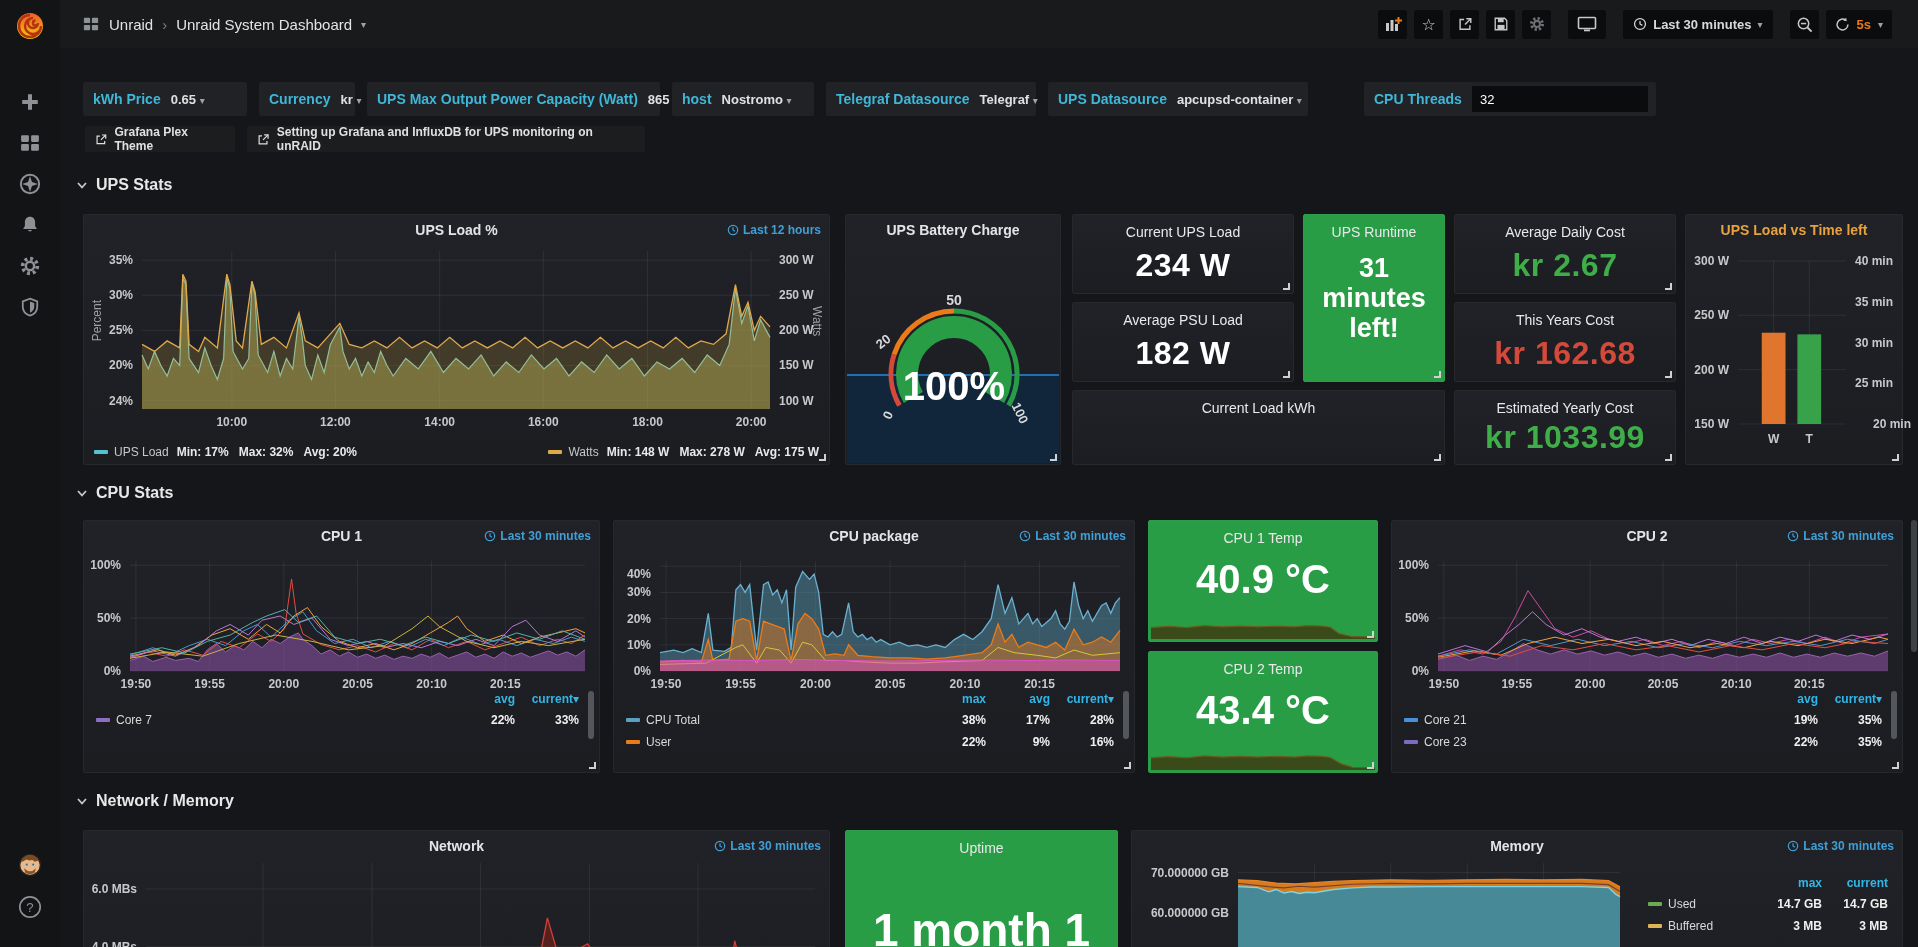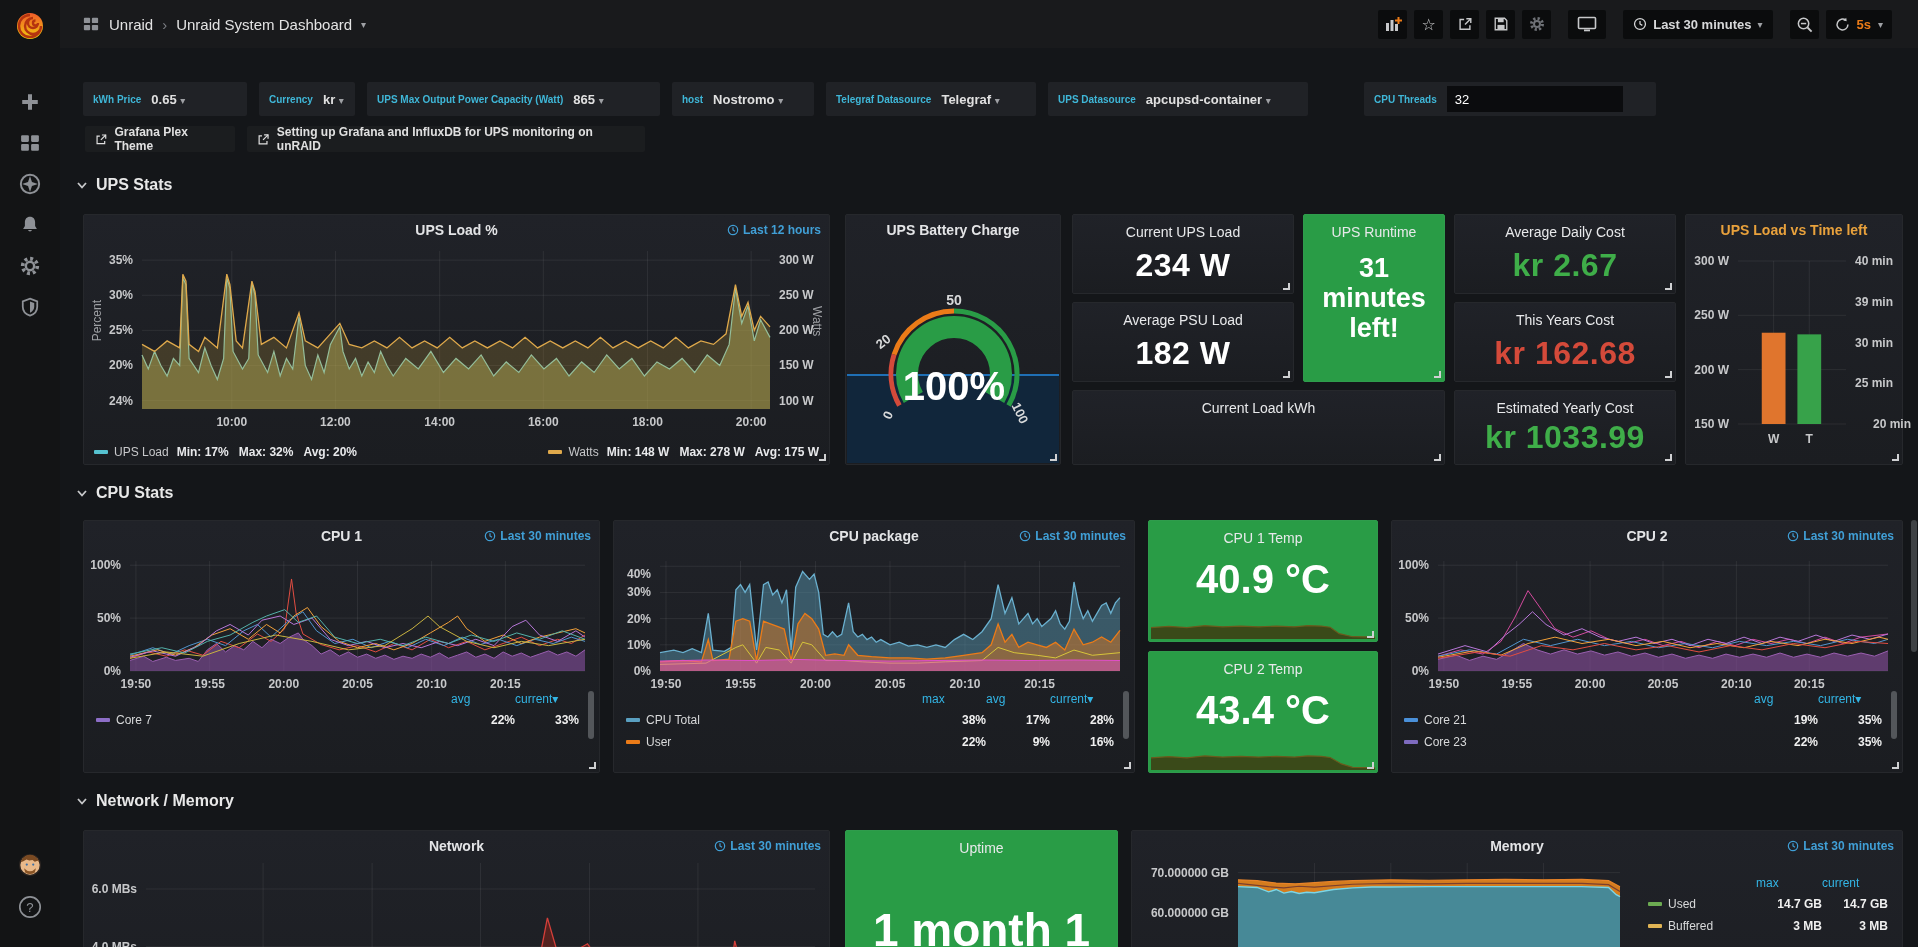--- a/index.html
+++ b/index.html
@@ -21,21 +21,21 @@
   .caret { color:#9fa1a5; font-size:10px; }
   .nav-right { position:absolute; right:26px; top:0; height:48px; display:flex; align-items:center; gap:7px; }
   .nbtn { width:29px; height:29px; background:#0b0c0d; border-radius:2px; display:flex; align-items:center; justify-content:center; color:#c7c8ca; cursor:pointer; }
   .nbtn.wide { width:38px; margin-left:10px; }
   .timebox { height:29px; background:#0b0c0d; border-radius:2px; display:flex; align-items:center; gap:6px; padding:0 10px; margin-left:10px; color:#d8d9da; font-size:13px; font-weight:bold; cursor:pointer; }
   .refbox { height:29px; background:#0b0c0d; border-radius:2px; display:flex; align-items:center; gap:7px; padding:0 9px; cursor:pointer; }
   .ref5s { color:#eb7b18; font-size:13px; font-weight:bold; }
 
   
   .varbox { position:absolute; height:34px; background:#202226; border-radius:2px; display:flex; align-items:center; padding:0 10px; gap:10px; }
-  .varlabel { color:#3fb7d8; font-size:10px; font-weight:bold; white-space:nowrap; cursor:default; }
+  .varlabel { color:#3fb7d8; font-size:14px; font-weight:bold; white-space:nowrap; cursor:default; }
   .varvalue { color:#e0e0e0; font-size:13px; font-weight:bold; white-space:nowrap; cursor:pointer; }
   .varinput { height:26px; background:#0b0c0e; border:none; color:#fff; font-size:13px; padding:0 8px; width:176px; font-family:inherit; }
   .linkbox { position:absolute; height:26px; background:#1b1d1f; border-radius:2px; display:flex; align-items:center; gap:7px; padding:0 10px; font-size:12px; font-weight:bold; color:#e0e0e0; cursor:pointer; }
 
   
   .sechead { position:absolute; display:flex; align-items:center; gap:8px; font-size:16px; font-weight:bold; color:#e8e8e8; cursor:pointer; }
 
   
   .panel { position:absolute; background:linear-gradient(#202228,#1b1d21); border:1px solid #26282c; border-radius:2px; }
   .panel.green { background:#299c46; border-color:#2f9c4c; }
@@ -60,21 +60,21 @@
   .axlab.left { left:-52px; top:50%; margin-top:-30px; }
   .axlab.right { right:-54px; top:50%; margin-top:-24px; transform:none; }
 
   .ts-legend { position:absolute; left:10px; right:10px; bottom:5px; display:flex; align-items:center; font-size:12px; }
   .mk { display:inline-block; width:14px; height:4px; border-radius:1px; margin-right:6px; }
   .lg-label { color:#c7c8ca; margin-right:8px; }
   .lg-stat { color:#e8e9eb; font-weight:bold; margin-right:10px; }
 
   .legend-table { position:absolute; font-size:12px; }
   .lg-head { display:flex; align-items:center; height:20px; }
-  .lg-h { color:#33b5e5; font-weight:normal; cursor:pointer; }
+  .lg-h { text-align:right; color:#33b5e5; font-weight:bold; cursor:pointer; }
   .lg-row { display:flex; align-items:center; height:22px; }
   .lg-name { flex:1; display:flex; align-items:center; color:#d8d9da; cursor:pointer; }
   .lg-v { text-align:right; color:#f0f0f0; font-weight:bold; }
 
   .scroll-thumb { position:absolute; width:6px; background:#53565a; border-radius:3px; }
   .page-scroll { position:absolute; right:1px; top:520px; width:6px; height:132px; background:#3f4245; border-radius:3px; z-index:50; }
 
   .gauge-fill { position:absolute; left:1px; right:1px; bottom:1px; background:rgba(15,40,64,0.85); border-top:2px solid #1f6fb5; }
   .uptime-big { position:absolute; top:72px; left:0; width:100%; text-align:center; font-size:46px; font-weight:bold; color:#fff; }
   .temp-value { position:absolute; top:36px; left:0; width:100%; text-align:center; font-size:40px; font-weight:bold; color:#fff; }
@@ -423,21 +423,21 @@
         <line x1="33" x2="33" y1="0" y2="100" class="grid"></line>
         <rect x="22" y="44" width="22" height="56" fill="#e0752d"></rect>
         <line x1="66" x2="66" y1="0" y2="100" class="grid"></line>
         <rect x="55" y="45" width="22" height="55" fill="#37a24a"></rect>
       </svg>
       <div class="ytick" style="top: 0%;">300 W</div>
       <div class="ytick" style="top: 33.3333%;">250 W</div>
       <div class="ytick" style="top: 66.6667%;">200 W</div>
       <div class="ytick" style="top: 100%;">150 W</div>
       <div class="rtick" style="top: 0%;">40 min</div>
-      <div class="rtick" style="top: 25%;">39 min</div>
+      <div class="rtick" style="top: 25%;">35 min</div>
       <div class="rtick" style="top: 50%;">30 min</div>
       <div class="rtick" style="top: 75%;">25 min</div>
       <div class="rtick" style="top: 100%; margin-left: 27px;">20 min</div>
       <div class="xtick b" style="left: 33%;">W</div>
       <div class="xtick b" style="left: 66%;">T</div>
     </div>
   <div class="rc"></div>
 </div>
 
 <div class="panel" style="left:83px;top:520px;width:517px;height:253px">

